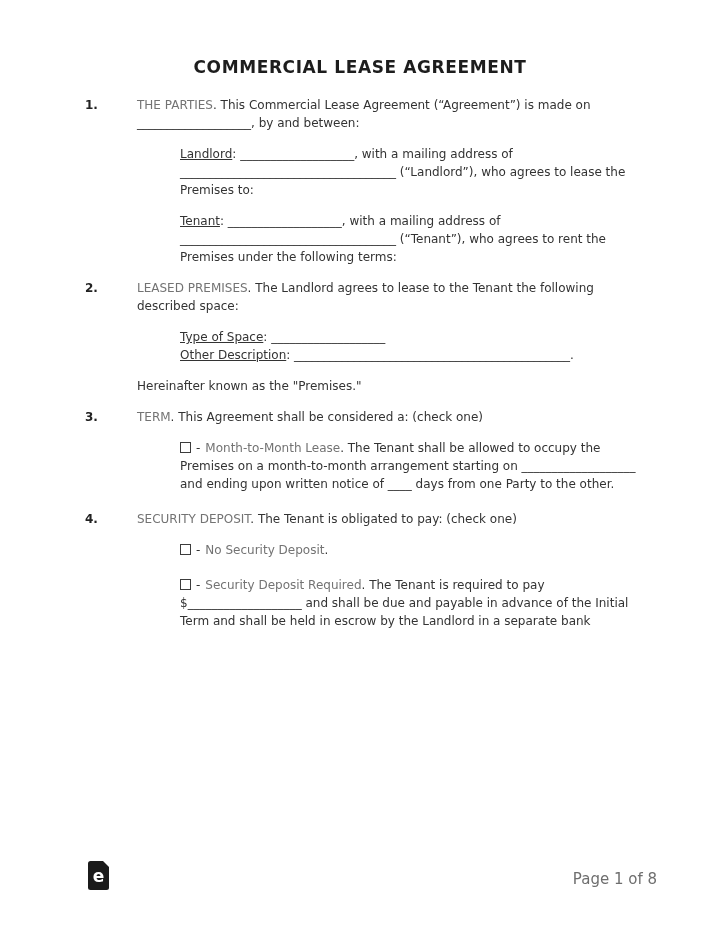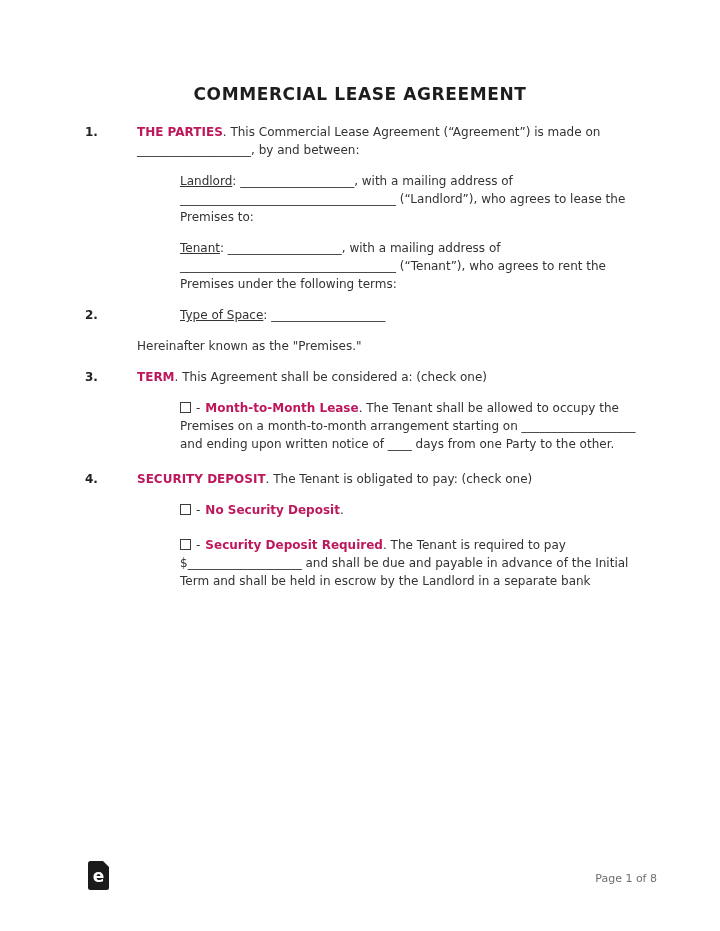--- a/index.html
+++ b/index.html
@@ -9,35 +9,35 @@
     height: 931px;
     background: #ffffff;
     font-family: "DejaVu Sans", "Liberation Sans", sans-serif;
     font-size: 12px;
     line-height: 18px;
     color: #333333;
     overflow: hidden;
   }
   .title {
     margin: 0 0 18px 0;
-    padding-top: 83px;
+    padding-top: 56px;
     text-align: center;
     font-size: 17px;
     line-height: 22px;
     font-weight: bold;
     letter-spacing: 0.6px;
     color: #1d1d1d;
   }
   .sec { display: flex; padding-left: 85px; }
   .num { width: 52px; flex: none; font-weight: bold; color: #222; }
   .content { width: 500px; flex: none; }
   .para { margin: 0 0 13px 0; }
   .indent { margin-left: 43px; width: 475px; }
   .opt { margin-bottom: 17px; }
-  .b { font-weight: bold; color: #be185d; }
+  .b { font-weight: normal; color: #737373; }
   .u { text-decoration: underline; }
   .fieldline { display: block; }
   .cb {
     display: inline-block;
     width: 9px;
     height: 9px;
     border: 1px solid #3c3c3c;
     margin-right: 5px;
     vertical-align: -1px;
     background: #fff;
@@ -68,21 +68,21 @@
     color: #ffffff;
     font-weight: bold;
     font-size: 17px;
     line-height: 1;
     margin-top: 1px;
   }
   .page-label {
     position: absolute;
     top: 872px;
     right: 63px;
-    font-size: 11px;
+    font-size: 15px;
     line-height: 14px;
     color: #6e6e6e;
     margin-left: 47px;
   }
 </style>
 </head>
 <body>
 
 <div class="page">
 
@@ -93,22 +93,24 @@
     <div class="content">
       <p class="para"><span class="b">THE PARTIES</span><span>. This Commercial Lease Agreement (“Agreement”) is made on ___________________, by and between:</span></p>
       <p class="para indent"><span class="u">Landlord</span><span>: ___________________, with a mailing address of ____________________________________ (“Landlord”), who agrees to lease the Premises to:</span></p>
       <p class="para indent"><span class="u">Tenant</span><span>: ___________________, with a mailing address of ____________________________________ (“Tenant”), who agrees to rent the Premises under the following terms:</span></p>
     </div>
   </div>
 
   <div class="sec">
     <div class="num">2.</div>
     <div class="content">
+      <p class="para"><span class="b">LEASED PREMISES</span><span>. The Landlord agrees to lease to the Tenant the following described space:</span></p>
       <p class="para indent">
         <span class="fieldline"><span class="u">Type of Space</span><span>: ___________________</span></span>
+        <span class="fieldline"><span class="u">Other Description</span><span>: ______________________________________________.</span></span>
       </p>
       <p class="para">Hereinafter known as the "Premises."</p>
     </div>
   </div>
 
   <div class="sec">
     <div class="num">3.</div>
     <div class="content">
       <p class="para"><span class="b">TERM</span><span>. This Agreement shall be considered a: (check one)</span></p>
       <p class="para indent opt"><span class="cb"></span><span class="dash">-</span><span class="b">Month-to-Month Lease</span><span>. The Tenant shall be allowed to occupy the Premises on a month-to-month arrangement starting on ___________________ and ending upon written notice of ____ days from one Party to the other.</span></p>

